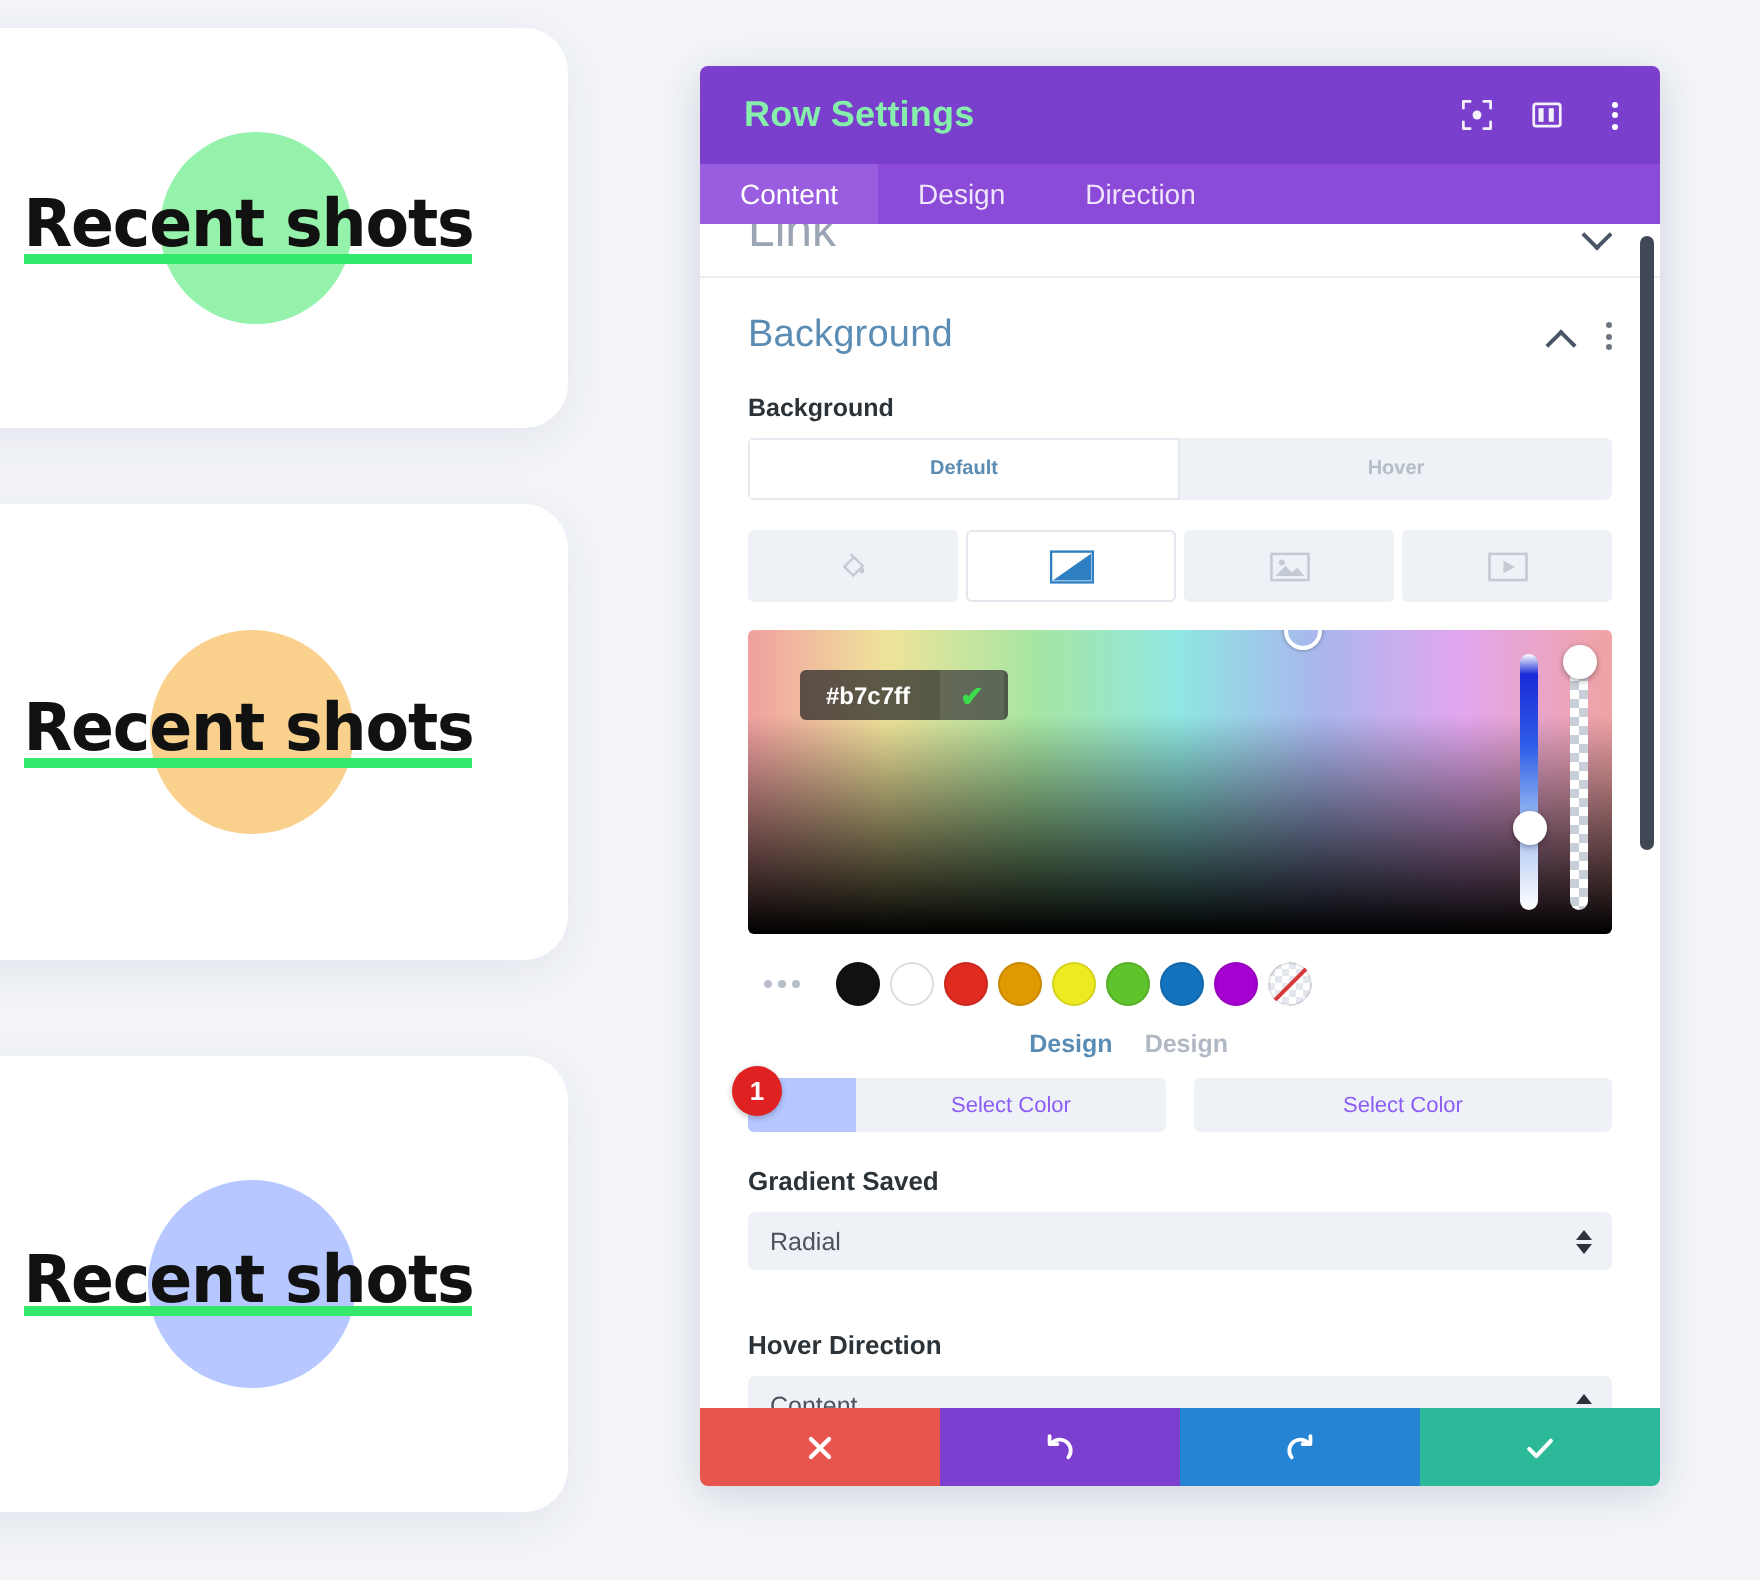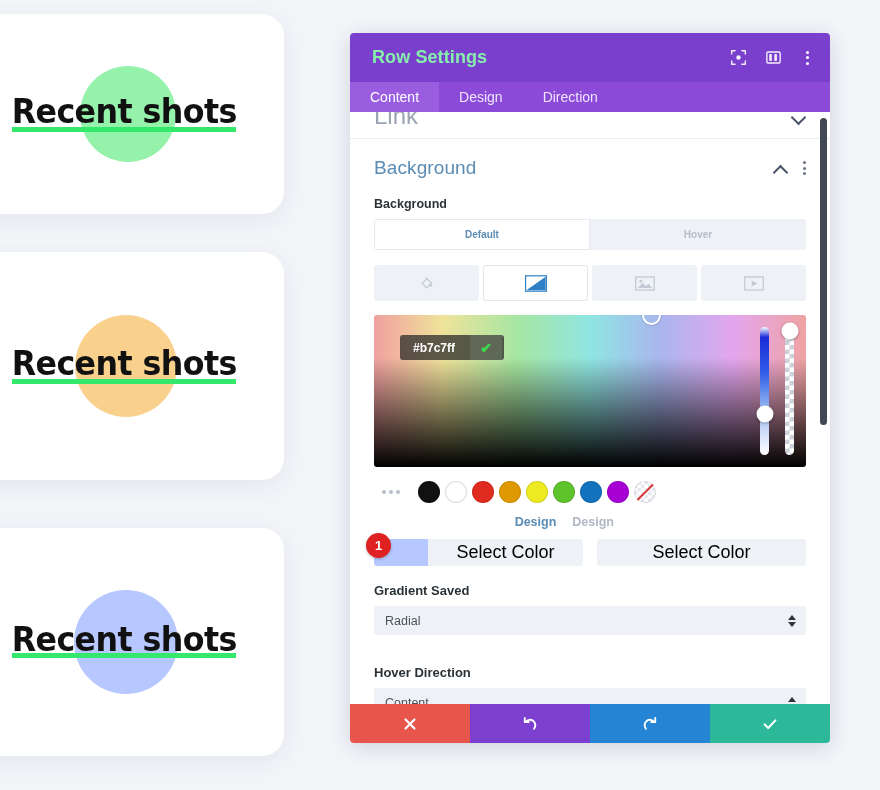--- a/index.html
+++ b/index.html
@@ -224,21 +224,21 @@
     padding: 8px 192px 10px 0; font-size: 12.5px; font-weight: 700;
   }
   .sr-active { color: #5b8cb4; cursor: pointer; }
   .sr-idle { color: #b0b8c4; cursor: pointer; }
 
   .grad-stops { display: flex; gap: 14px; align-items: center; margin-bottom: 17px; position: relative; }
   .stop { flex: 1 1 50%; display: flex; height: 27px; border-radius: 3px; overflow: hidden; }
   .stop-chip { width: 54px; height: 27px; flex: 0 0 auto; cursor: pointer; }
   .stop-btn {
     flex: 1 1 auto; background: #eef1f6; display: flex; align-items: center; justify-content: center;
-    font-size: 18px; color: #000000; cursor: pointer;
+    font-size: 11px; color: #8b5cf6; cursor: pointer;
   }
   .badge1 {
     position: absolute; left: -8px; top: -6px;
     width: 25px; height: 25px; border-radius: 50%;
     background: #e02121; color: #ffffff; font-size: 13px; font-weight: 700;
     display: flex; align-items: center; justify-content: center;
     box-shadow: 0 1px 3px rgba(0,0,0,.25); z-index: 5;
   }
 
   .select-wrap { position: relative; margin-bottom: 6px; }

